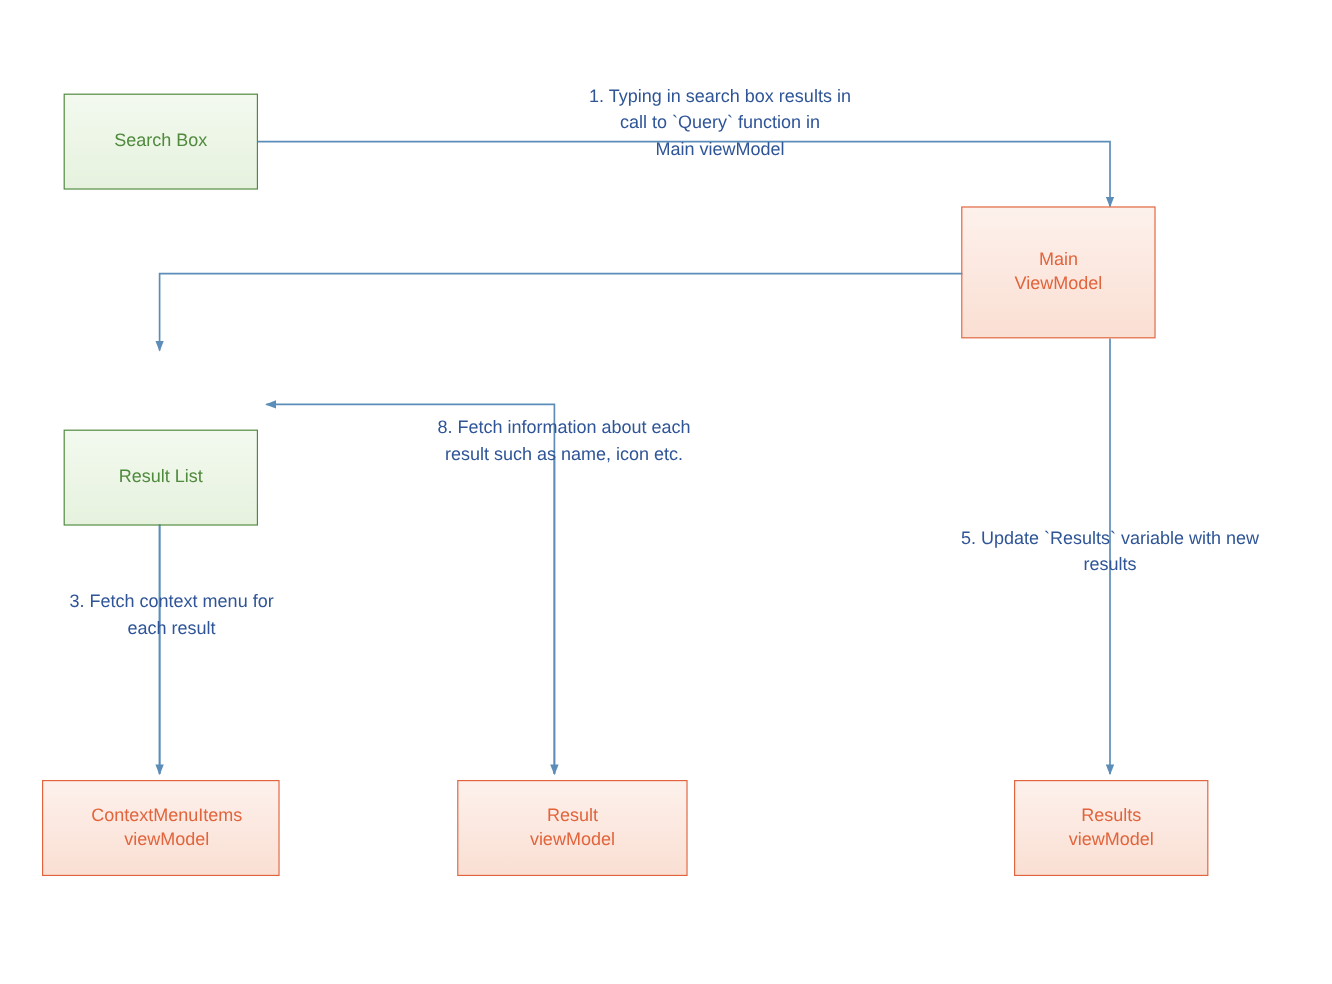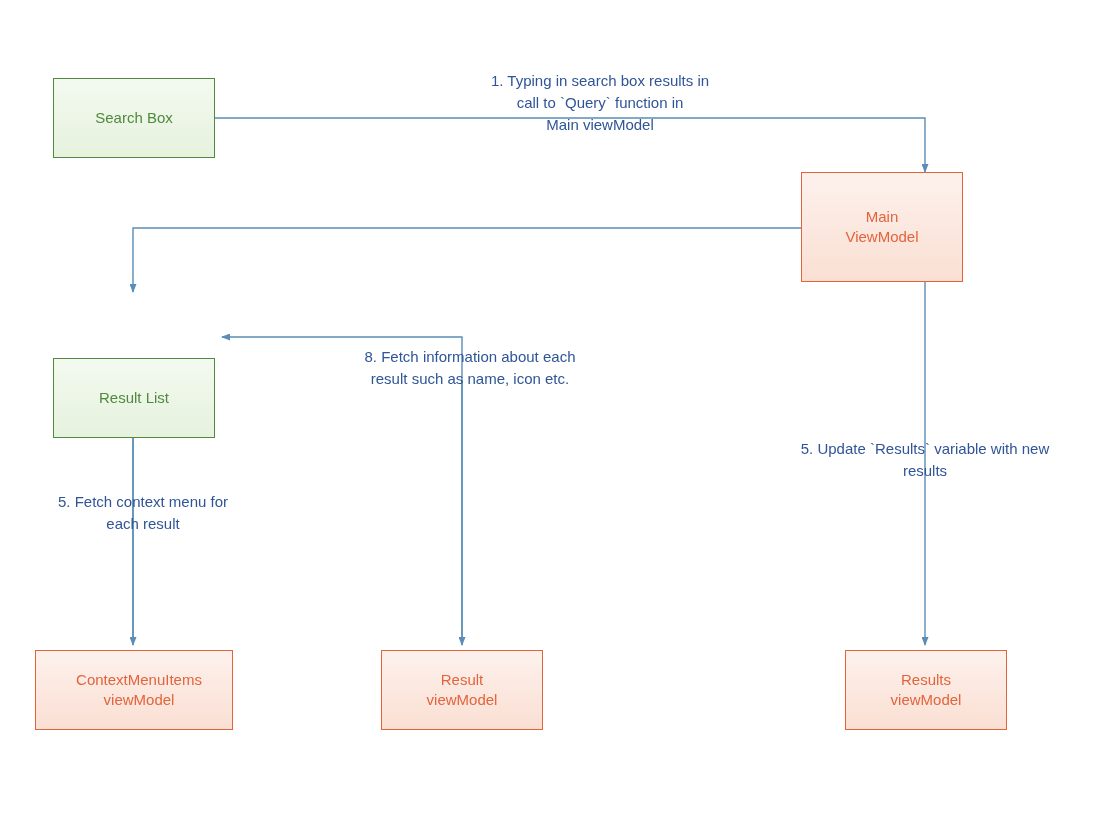--- a/index.html
+++ b/index.html
@@ -102,37 +102,37 @@
 
   <div class="node node-green" style="left:53px; top:314px; width:162px; height:80px;margin-top:44px;">
     <span>Result List</span>
   </div>
 
   <div class="node node-orange" style="left:35px; top:650px; width:198px; height:80px;padding-left:10px;">
     <span style="white-space: pre-line;">ContextMenuItems
 viewModel</span>
   </div>
 
-  <div class="node node-orange" style="left:381px; top:650px; width:162px; height:80px;">
+  <div class="node node-orange" style="left:381px; top:650px; width:192px; height:80px;">
     <span style="white-space: pre-line;">Result
 viewModel</span>
   </div>
 
   <div class="node node-orange" style="left:845px; top:650px; width:162px; height:80px;">
     <span style="white-space: pre-line;">Results
 viewModel</span>
   </div>
 
   <div class="edge-label" style="left:440px; top:70px; width:320px;">1. Typing in search box results in
 call to `Query` function in
 Main viewModel</div>
 
   <div class="edge-label" style="left:755px; top:438px; width:340px;">5. Update `Results` variable with new
 results</div>
 
 
   <div class="edge-label" style="left:305px; top:346px; width:330px;">8. Fetch information about each
 result such as name, icon etc.</div>
 
-  <div class="edge-label" style="left:18px; top:491px; width:250px;">5. Fetch context menu for
+  <div class="edge-label" style="left:18px; top:491px; width:250px;">3. Fetch context menu for
 each result</div>
 
 </div>
 
 </body></html>

